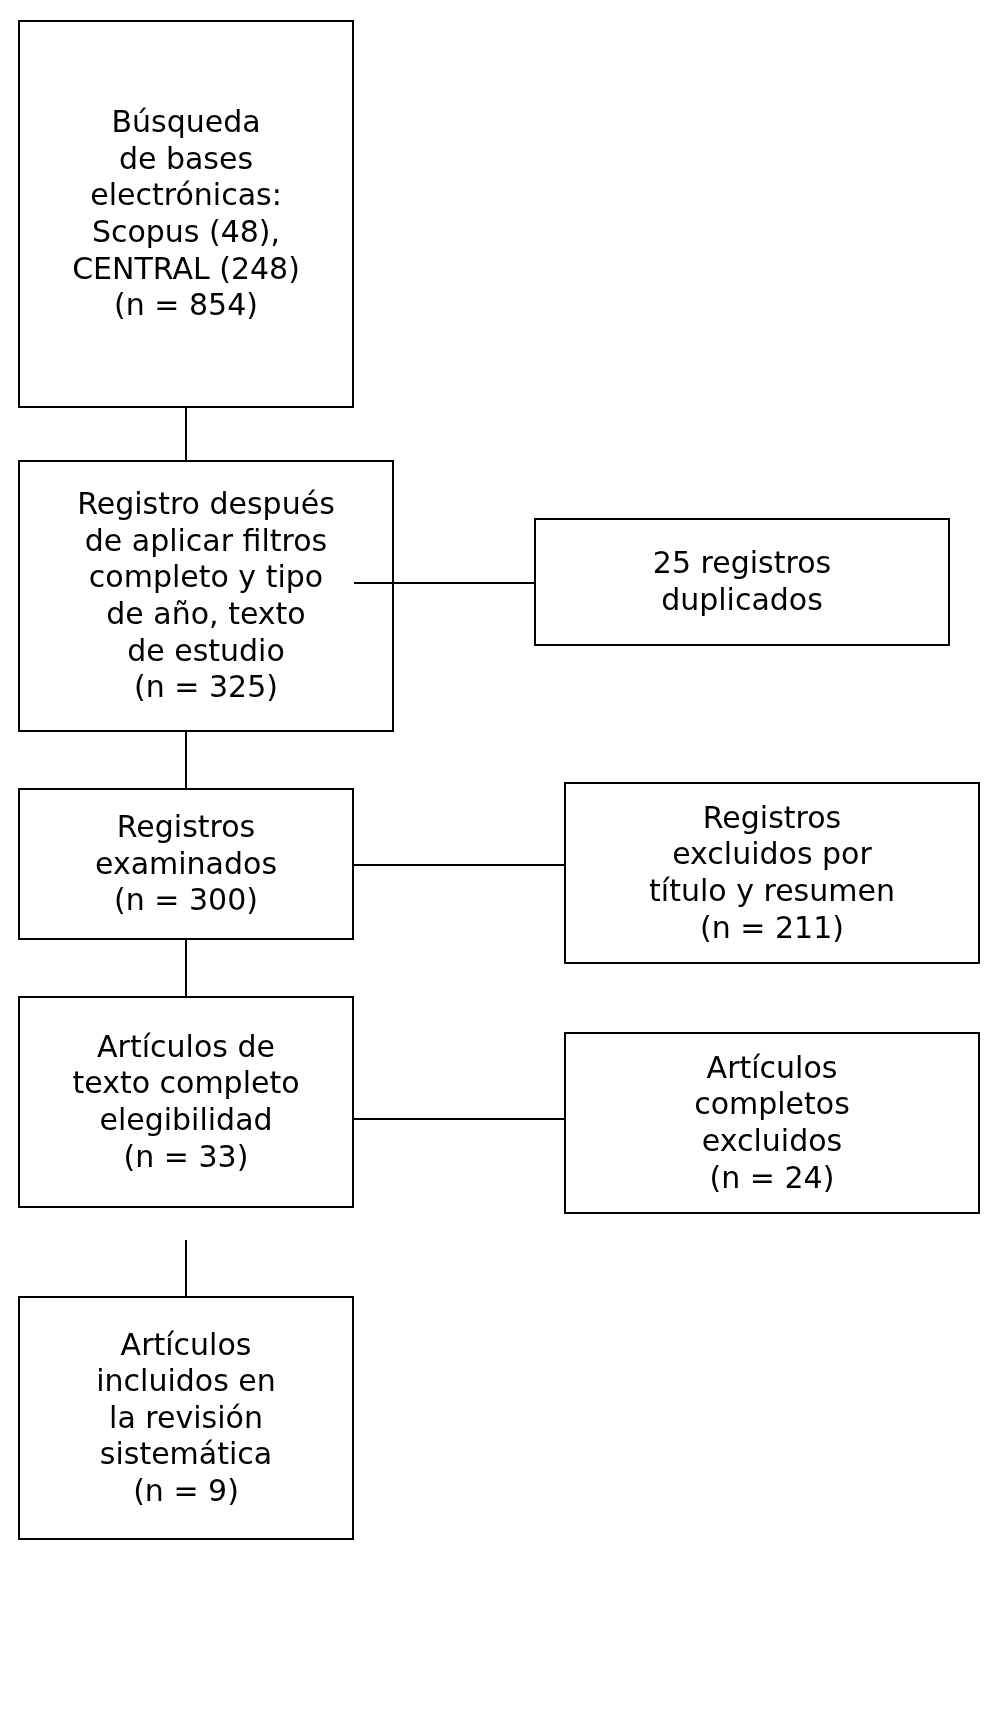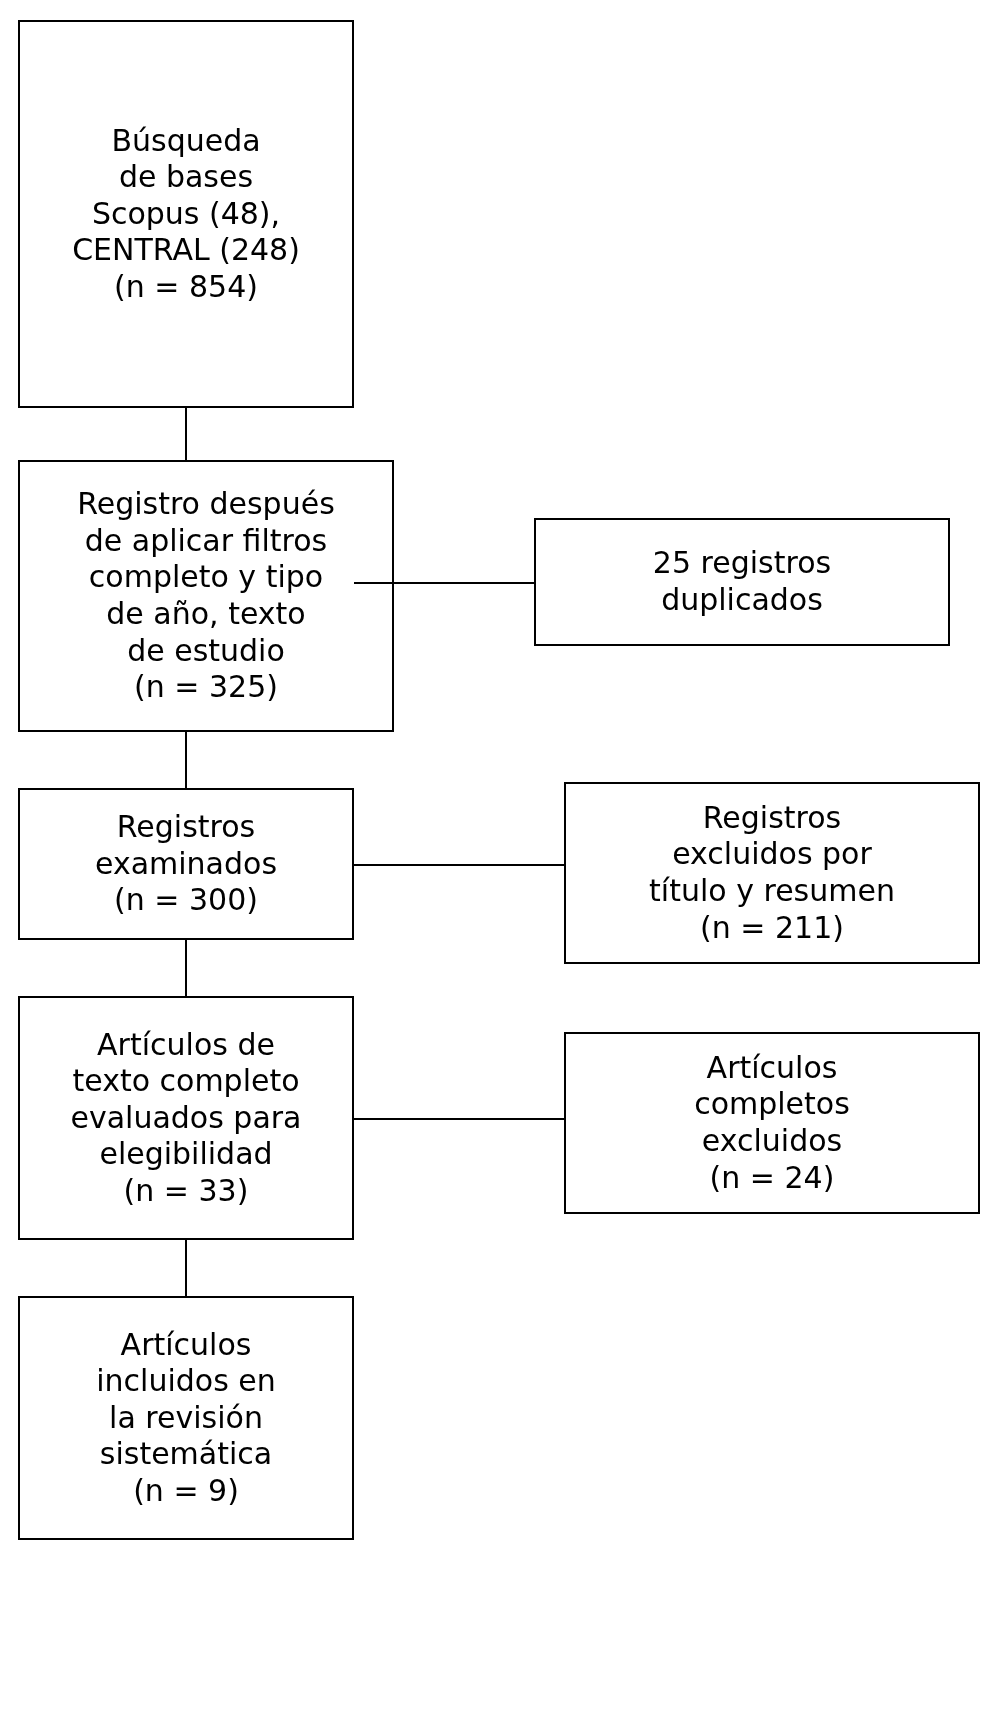--- a/index.html
+++ b/index.html
@@ -44,20 +44,21 @@
   .connector.h { height: 2px; }
 </style>
 </head>
 <body>
 
 <div id="diagram">
 
   <div class="node" style="left:18px; top:20px; width:336px; height:388px;">
     <span class="line">Búsqueda</span>
     <span class="line">de bases</span>
+    <span class="line">electrónicas:</span>
     <span class="line">Scopus (48),</span>
     <span class="line">CENTRAL (248)</span>
     <span class="line">(n = 854)</span>
   </div>
 
   <div class="connector v" style="left:185px; top:408px; height:52px;"></div>
 
   <div class="node" style="left:18px; top:460px; width:376px; height:272px;">
     <span class="line">Registro después</span>
     <span class="line">de aplicar filtros</span>
@@ -86,24 +87,23 @@
 
   <div class="node" style="left:564px; top:782px; width:416px; height:182px;">
     <span class="line">Registros</span>
     <span class="line">excluidos por</span>
     <span class="line">título y resumen</span>
     <span class="line">(n = 211)</span>
   </div>
 
   <div class="connector v" style="left:185px; top:940px; height:56px;"></div>
 
-  <div class="node" style="left:18px; top:996px; width:336px; height:244px;">
+  <div class="node" style="left:18px; top:996px; width:336px; height:212px;">
     <span class="line">Artículos de</span>
     <span class="line">texto completo</span>
-    <span class="line">evaluados para</span>
     <span class="line">elegibilidad</span>
     <span class="line">(n = 33)</span>
   </div>
 
   <div class="connector h" style="left:354px; top:1118px; width:210px;"></div>
 
   <div class="node" style="left:564px; top:1032px; width:416px; height:182px;">
     <span class="line">Artículos</span>
     <span class="line">completos</span>
     <span class="line">excluidos</span>

